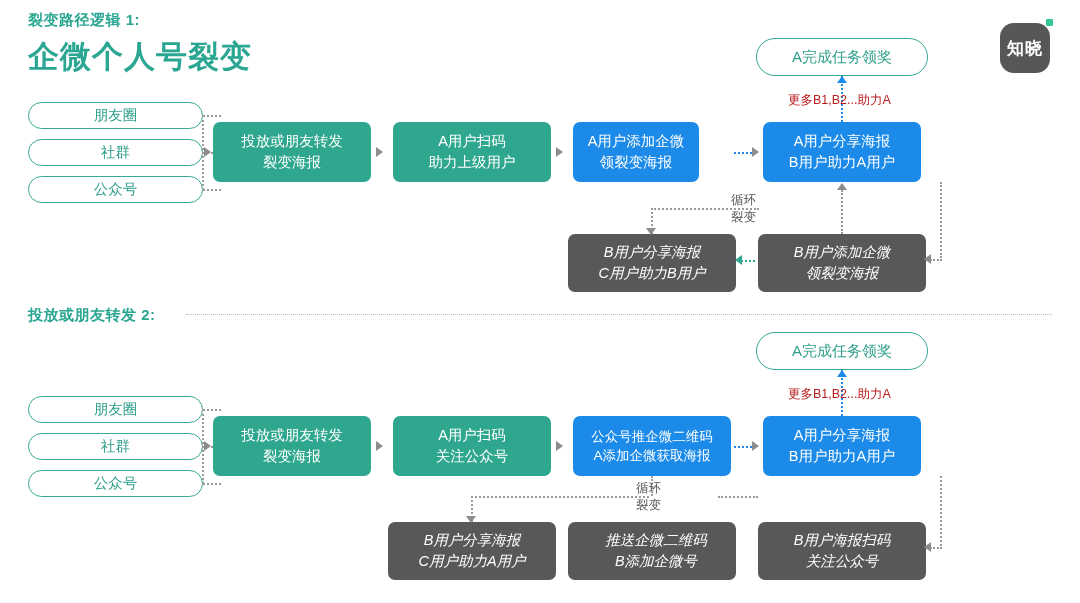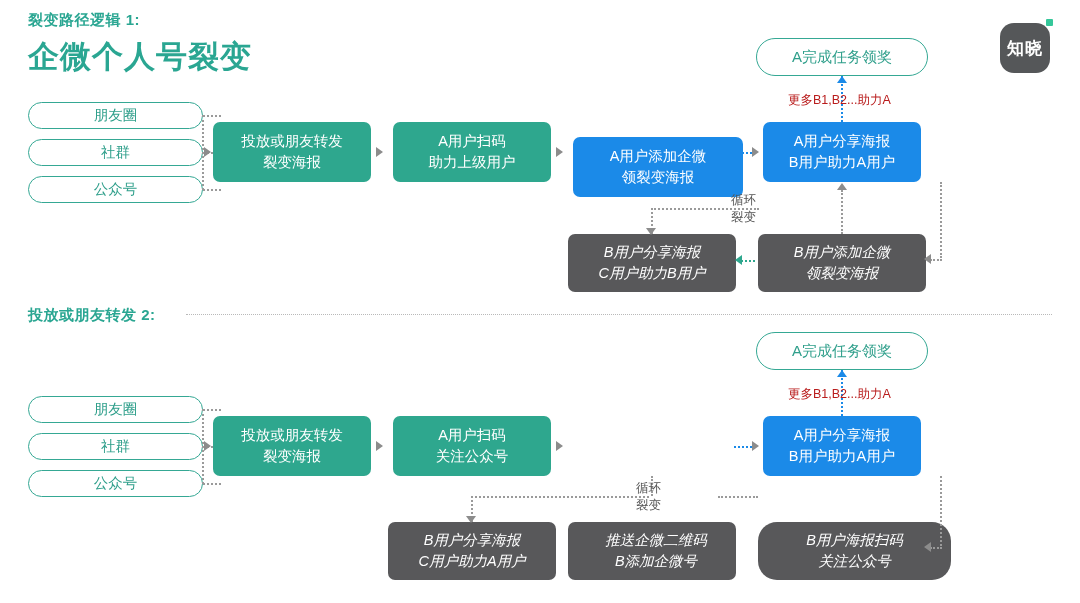--- a/index.html
+++ b/index.html
@@ -121,21 +121,21 @@
     <span class="ln">裂变海报</span>
   </div>
   <div class="ar r" style="left:376px;top:147px;"></div>
 
   <div class="box teal" style="left:393px;top:122px;width:158px;height:60px;">
     <span class="ln">A用户扫码</span>
     <span class="ln">助力上级用户</span>
   </div>
   <div class="ar r" style="left:556px;top:147px;"></div>
 
-  <div class="box blue" style="left:573px;top:122px;width:170px;height:60px;margin-top:15px;">
+  <div class="box blue" style="left:573px;top:122px;width:126px;height:60px;">
     <span class="ln">A用户添加企微</span>
     <span class="ln">领裂变海报</span>
   </div>
   <div class="dl-h blue" style="left:734px;top:152px;width:18px;"></div>
   <div class="ar r" style="left:752px;top:147px;"></div>
 
   <div class="box blue" style="left:763px;top:122px;width:158px;height:60px;">
     <span class="ln">A用户分享海报</span>
     <span class="ln">B用户助力A用户</span>
   </div>
@@ -199,20 +199,24 @@
     <span class="ln">裂变海报</span>
   </div>
   <div class="ar r" style="left:376px;top:441px;"></div>
 
   <div class="box teal" style="left:393px;top:416px;width:158px;height:60px;">
     <span class="ln">A用户扫码</span>
     <span class="ln">关注公众号</span>
   </div>
   <div class="ar r" style="left:556px;top:441px;"></div>
 
+  <div class="box blue small" style="left:573px;top:416px;width:158px;height:60px;">
+    <span class="ln">公众号推企微二维码</span>
+    <span class="ln">A添加企微获取海报</span>
+  </div>
   <div class="dl-h blue" style="left:734px;top:446px;width:18px;"></div>
   <div class="ar r" style="left:752px;top:441px;"></div>
 
   <div class="box blue" style="left:763px;top:416px;width:158px;height:60px;">
     <span class="ln">A用户分享海报</span>
     <span class="ln">B用户助力A用户</span>
   </div>
 
   <div class="reward" style="left:756px;top:332px;">
     <span>A完成任务领奖</span>
@@ -222,21 +226,21 @@
   <div class="caption blue" style="left:788px;top:386px;">更多B1,B2...助力A</div>
 
   <div class="box gray" style="left:388px;top:522px;width:168px;height:58px;">
     <span class="ln">B用户分享海报</span>
     <span class="ln">C用户助力A用户</span>
   </div>
   <div class="box gray" style="left:568px;top:522px;width:168px;height:58px;padding-left:8px;">
     <span class="ln">推送企微二维码</span>
     <span class="ln">B添加企微号</span>
   </div>
-  <div class="box gray" style="left:758px;top:522px;width:193px;height:58px;border-radius:19px;">
+  <div class="box gray" style="left:758px;top:522px;width:168px;height:58px;">
     <span class="ln">B用户海报扫码</span>
     <span class="ln">关注公众号</span>
   </div>
 
   <div class="dl-v" style="left:940px;top:476px;height:70px;"></div>
   <div class="dl-h" style="left:930px;top:547px;width:12px;"></div>
   <div class="ar l" style="left:924px;top:542px;"></div>
 
   <div class="dl-v" style="left:471px;top:496px;height:26px;"></div>
   <div class="dl-h" style="left:471px;top:496px;width:178px;"></div>

